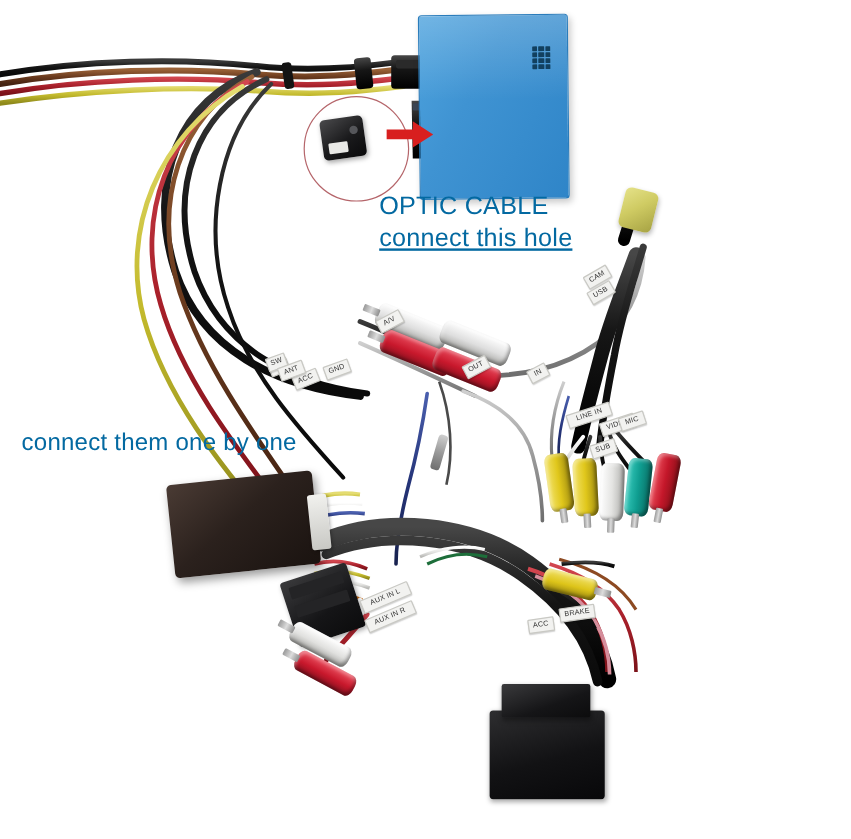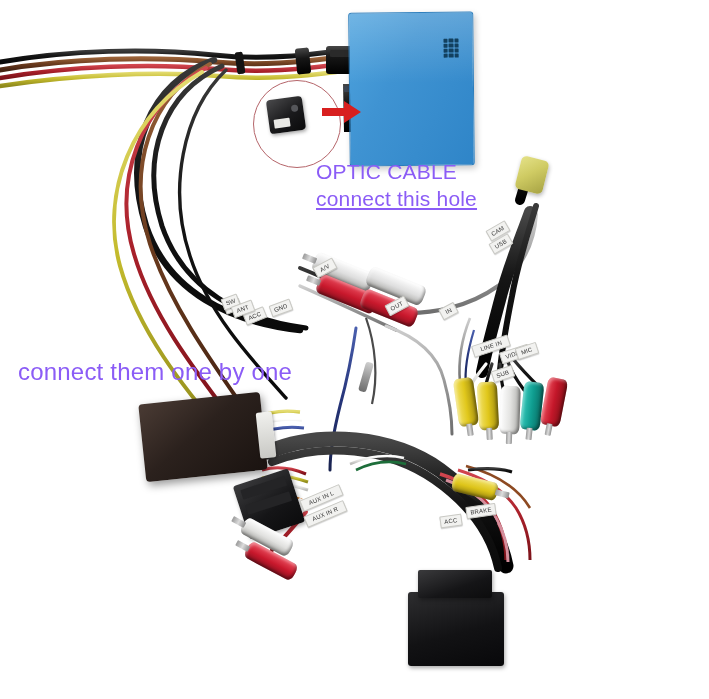--- a/index.html
+++ b/index.html
@@ -1,24 +1,24 @@
 <!DOCTYPE html>
 <html><head>
 <meta charset="utf-8">
 <style>
   html,body{margin:0;padding:0;background:#fff;}
   body{width:709px;height:699px;position:relative;overflow:hidden;
        font-family:"Liberation Sans", sans-serif;}
   #stage{position:absolute;inset:0;background:#ffffff;}
 
   
-  .anno{position:absolute;color:#8b5cf6;letter-spacing:.2px;white-space:nowrap;}
+  .anno{position:absolute;color:#0369a1;letter-spacing:.2px;white-space:nowrap;}
   #anno-optic{left:316px;top:158px;font-size:21px;line-height:27px;}
   #anno-optic .l2{display:block;text-decoration:underline;}
-  #anno-connect{left:18px;top:358px;font-size:24px;}
+  #anno-connect{left:18px;top:358px;font-size:20px;}
 
   
   .blue-box{position:absolute;left:349px;top:12px;width:123px;height:152px;
             background:linear-gradient(118deg,#4ea3de 0%,#3f93d2 38%,#2f85c8 100%);
             border:1px solid #2a7cbb;border-radius:3px;
             box-shadow:2px 3px 6px rgba(0,0,0,.22);transform:rotate(-0.6deg);}
   .blue-sheen{position:absolute;left:0;top:0;right:0;height:46%;
               background:linear-gradient(180deg,rgba(255,255,255,.20),rgba(255,255,255,0));
               pointer-events:none;}
   .vent{position:absolute;right:14px;top:26px;width:15px;height:19px;

